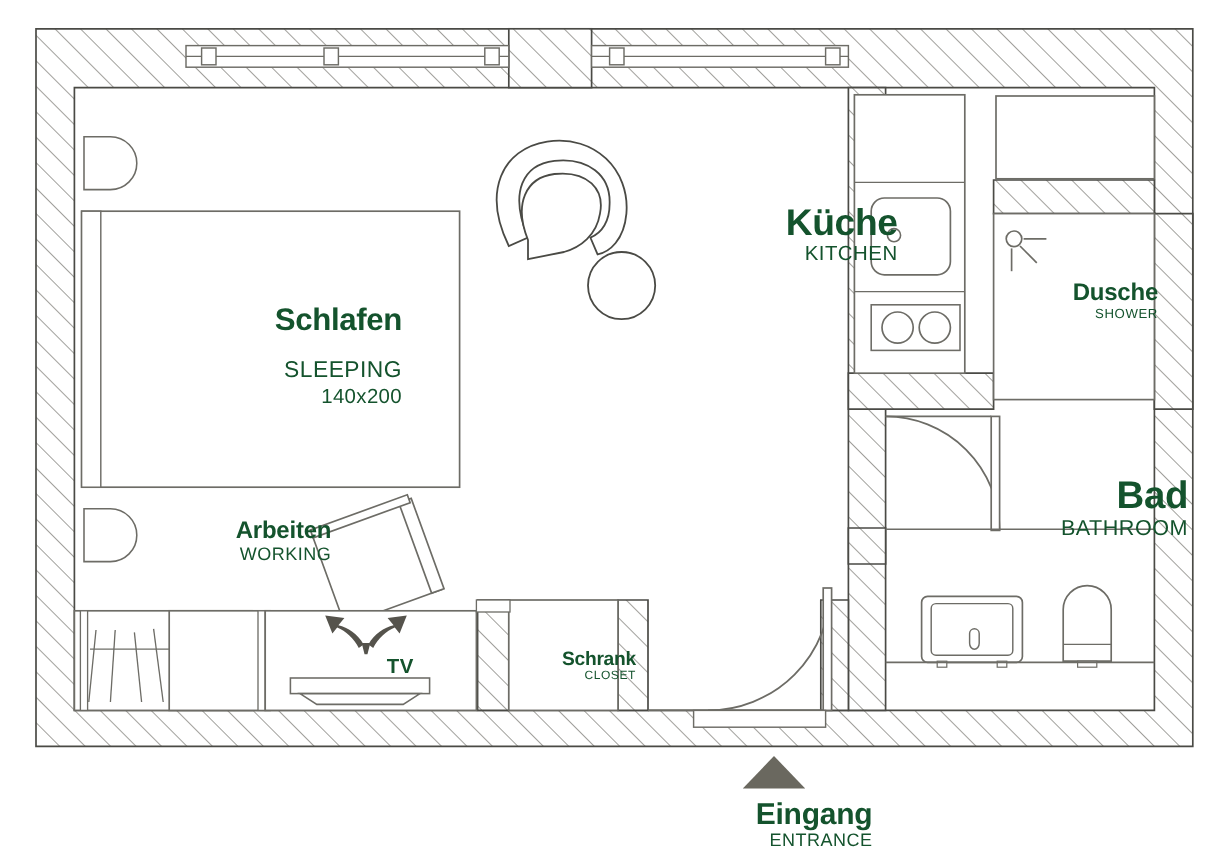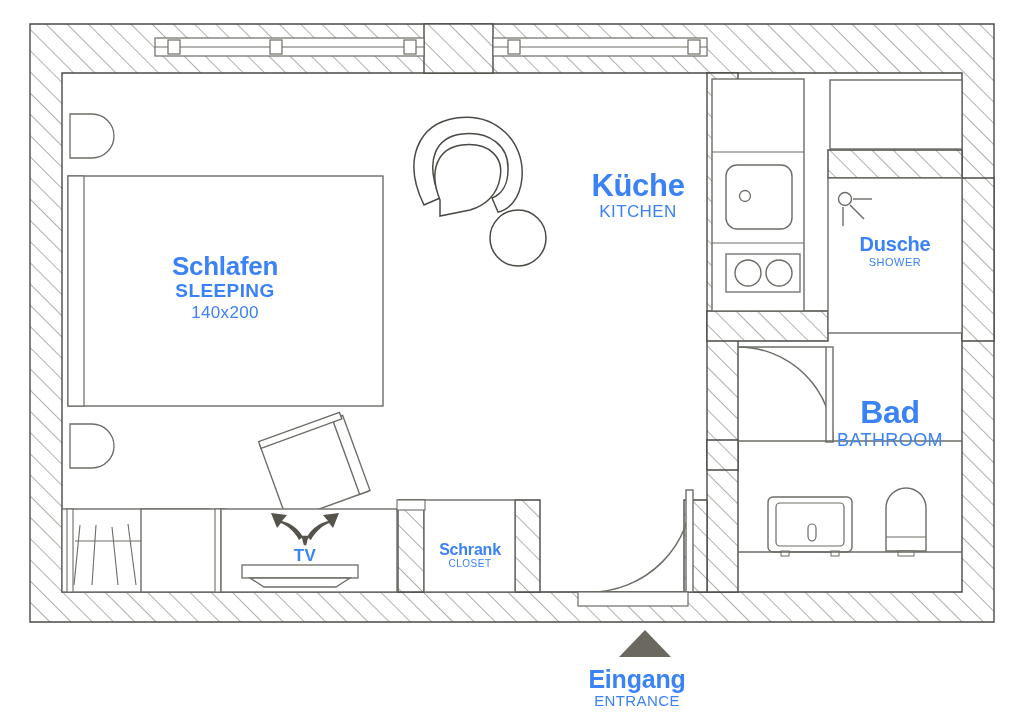--- a/index.html
+++ b/index.html
@@ -1,28 +1,28 @@
 <!DOCTYPE html>
 <html><head>
 <meta charset="utf-8">
 <style>
   html,body{margin:0;padding:0;background:#ffffff;}
   body{width:1023px;height:719px;overflow:hidden;
        font-family:"Liberation Sans", sans-serif;}
   #plan{position:relative;width:1023px;height:719px;background:#fff;}
   #plan svg{position:absolute;left:0;top:0;}
-  .lbl{position:absolute;text-align:center;color:#3b82f6;
+  .lbl{position:absolute;text-align:right;color:#14532d;
        line-height:1.08;white-space:nowrap;pointer-events:none;}
   .lbl .de{font-weight:bold;display:block;}
   .lbl .en{display:block;font-weight:normal;}
   .lbl .dim{display:block;font-weight:normal;}
 
   
   .lbl-sleep .de{font-size:26px;letter-spacing:-0.3px;}
-  .lbl-sleep .en{font-size:19px;letter-spacing:0.4px;margin-top:1px;font-weight:bold;}
+  .lbl-sleep .en{font-size:19px;letter-spacing:0.4px;margin-top:19px;}
   .lbl-sleep .dim{font-size:17px;letter-spacing:0.3px;margin-top:2px;}
 
   .lbl-kitchen .de{font-size:31px;letter-spacing:-0.3px;}
   .lbl-kitchen .en{font-size:17px;letter-spacing:0.4px;margin-top:1px;}
 
   .lbl-bath .de{font-size:32px;letter-spacing:-0.3px;}
   .lbl-bath .en{font-size:18px;letter-spacing:0.4px;margin-top:1px;}
 
   .lbl-shower .de{font-size:20px;letter-spacing:-0.2px;}
   .lbl-shower .en{font-size:11px;letter-spacing:0.5px;margin-top:1px;}
@@ -228,20 +228,24 @@
   <div class="lbl lbl-bath" style="left:790px;top:395px;width:200px;">
     <span class="de">Bad</span>
     <span class="en">BATHROOM</span>
   </div>
 
   <div class="lbl lbl-shower" style="left:825px;top:234px;width:140px;">
     <span class="de">Dusche</span>
     <span class="en">SHOWER</span>
   </div>
 
+  <div class="lbl lbl-working" style="left:116px;top:432px;width:160px;">
+    <span class="de">Arbeiten</span>
+    <span class="en">WORKING</span>
+  </div>
 
   <div class="lbl lbl-closet" style="left:410px;top:541px;width:120px;">
     <span class="de">Schrank</span>
     <span class="en">CLOSET</span>
   </div>
 
   <div class="lbl lbl-tv" style="left:265px;top:547px;width:80px;">
     <span class="de">TV</span>
   </div>
 

